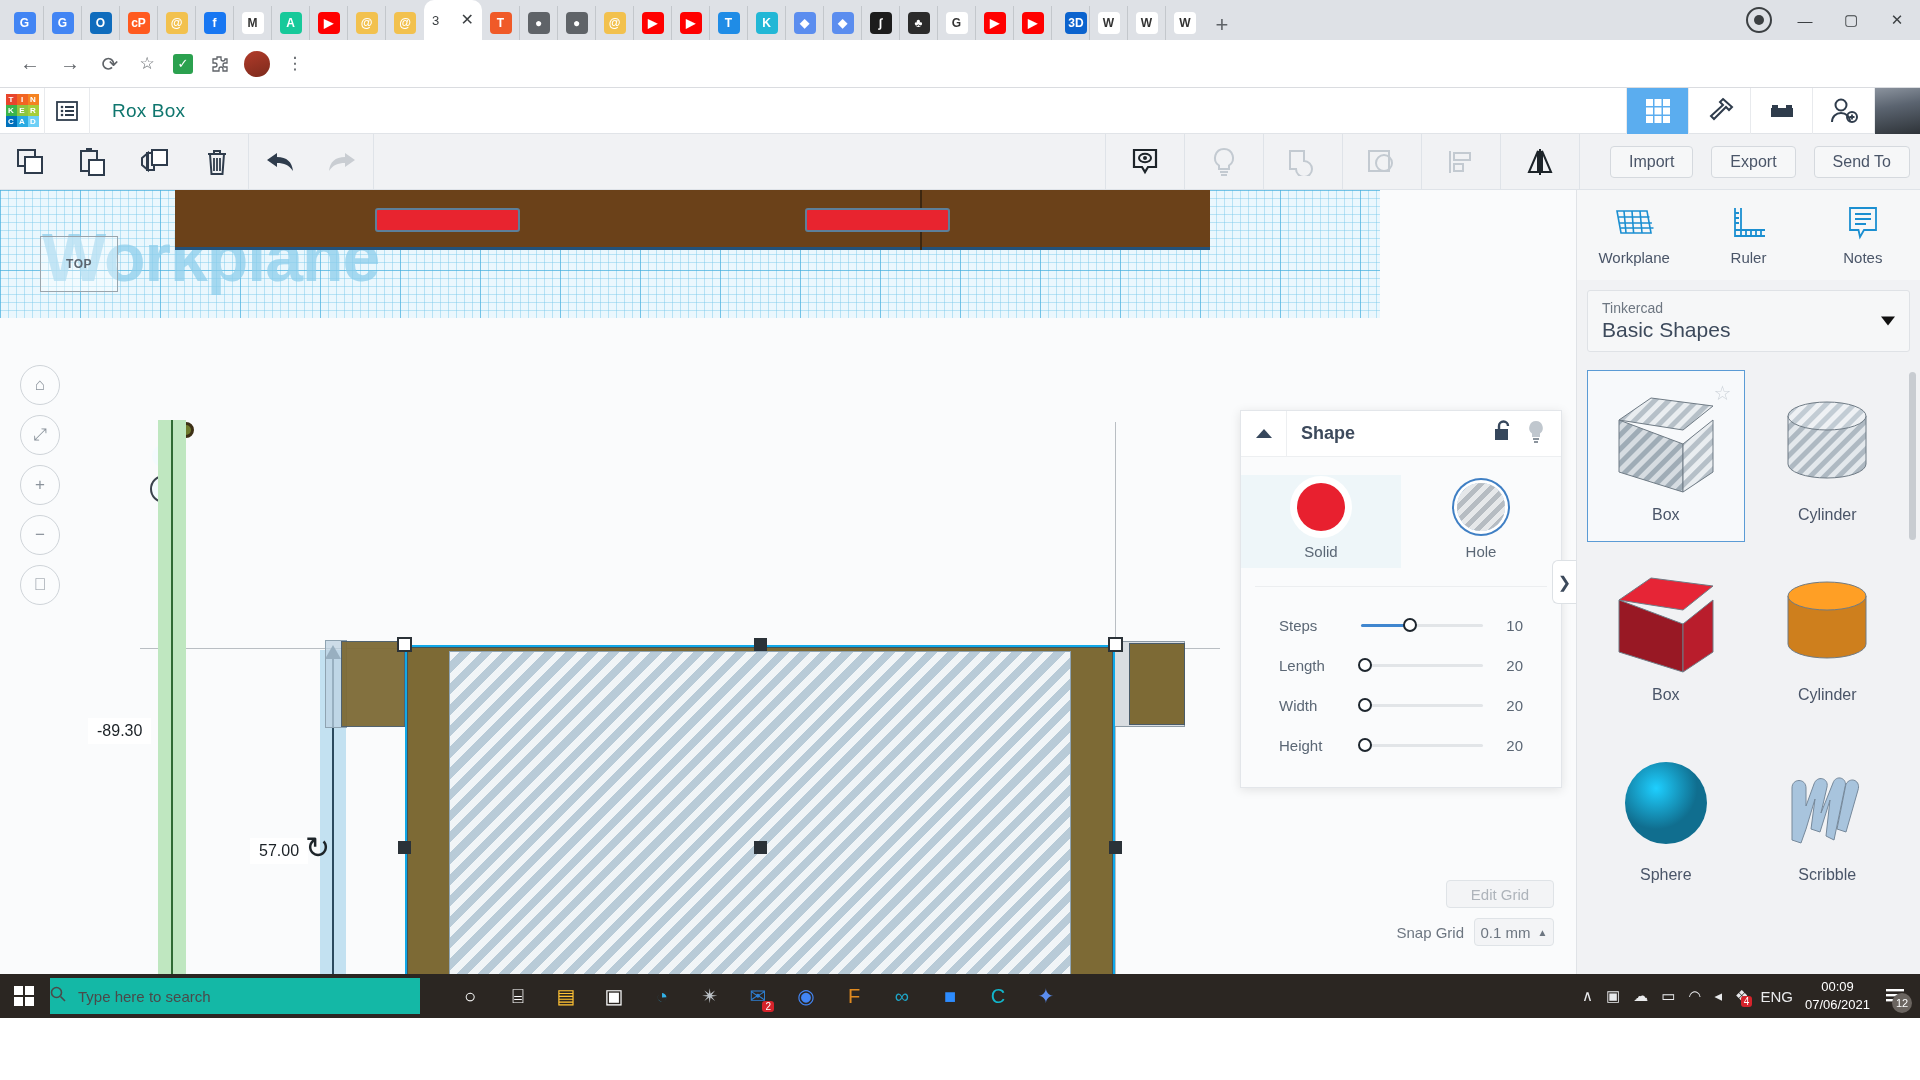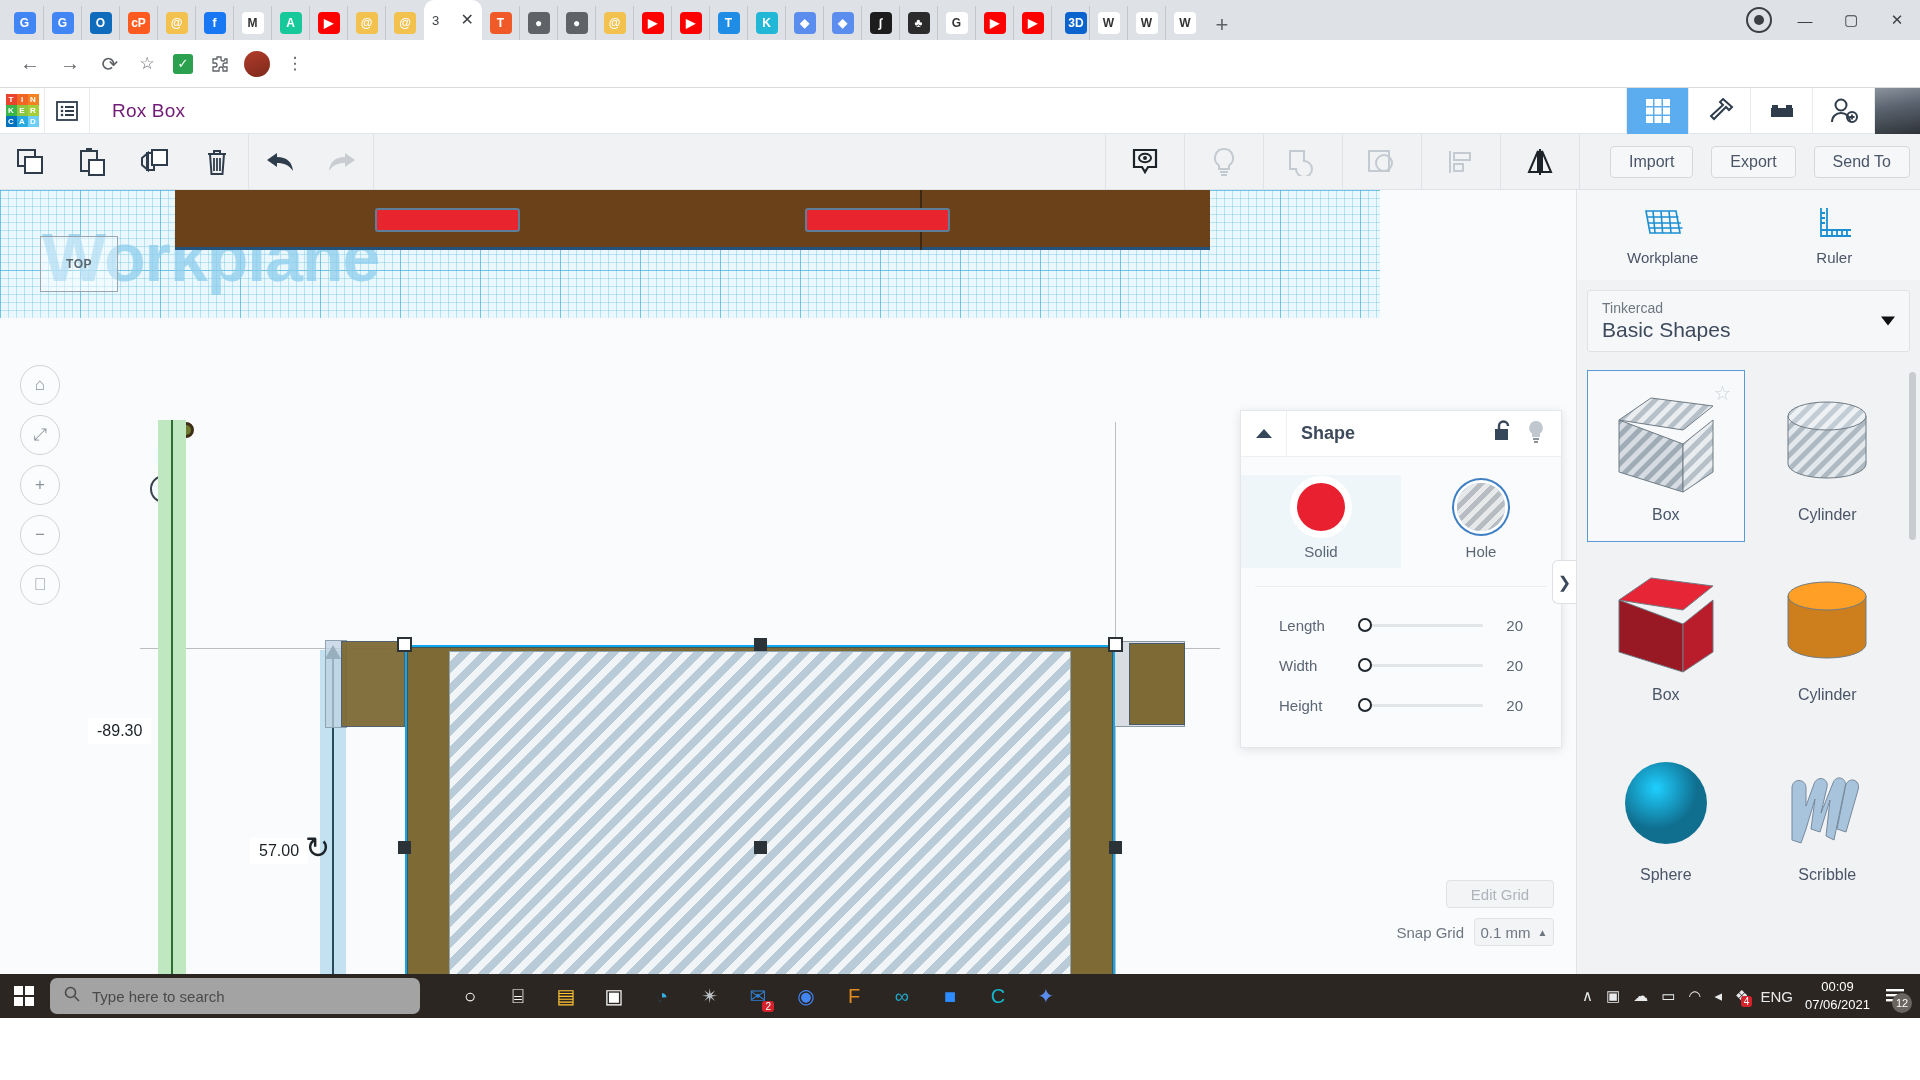--- a/index.html
+++ b/index.html
@@ -59,21 +59,21 @@
   
   #tc-header {
     height:46px; background:#fff; display:flex; align-items:center;
     border-bottom:1px solid #e1e4e8;
   }
   #tc-logo { width:44px;height:46px; display:flex;align-items:center;justify-content:center; }
   .logo-grid { display:grid; grid-template-columns:repeat(3,11px); grid-template-rows:repeat(3,11px); }
   .logo-grid span { font-size:8px;font-weight:bold;color:#fff;display:flex;align-items:center;justify-content:center;}
   #tc-menu-ico { width:46px;height:46px;display:flex;align-items:center;justify-content:center;
                  border-left:1px solid #e8eaed;border-right:1px solid #e8eaed; }
-  #tc-title { font-size:19px; color:#701a75; margin-left:22px; letter-spacing:.2px; }
+  #tc-title { font-size:19px; color:#0f766e; margin-left:22px; letter-spacing:.2px; }
   #tc-header-right { margin-left:auto; display:flex; align-items:center; height:46px; }
   .hdr-ico { width:62px;height:46px;display:flex;align-items:center;justify-content:center;
              border-left:1px solid #e8eaed; }
   .hdr-ico.active { background:#5badef; }
   #hdr-avatar { width:46px;height:46px;
      background:linear-gradient(170deg,#8b939e 0%,#5b6470 40%,#2e3338 100%);
      border-left:1px solid #e8eaed; }
 
   
   #tc-toolbar {
@@ -252,22 +252,22 @@
                 position:relative; border:1px solid transparent; }
   .shape-cell.selected { border:1px solid #5b9bd5; background:#f7f9fb; }
   .shape-lbl { font-size:16px; color:#4a5568; }
   .fav-star { position:absolute; right:12px; top:10px; font-size:20px; color:#cdd3d9; }
   #rb-scroll { position:absolute; right:4px; top:10px; width:7px; height:168px;
                background:#c8ccd1; border-radius:4px; }
 
   
   #taskbar { height:44px; background:#2b2622; display:flex; align-items:center; }
   #start-btn { width:48px;height:44px;display:flex;align-items:center;justify-content:center;}
-  #tb-search { width:370px;height:36px;background:#a3a3a3;display:flex;align-items:center;
-               gap:12px;padding:0 14px;margin-left:2px;border-radius:7px; }
+  #tb-search { width:370px;height:36px;background:#14b8a6;display:flex;align-items:center;
+               gap:12px;padding:0 0;margin-left:2px; }
   #tb-search-text { font-size:15px; color:#4a4a4a; }
   .tbk { width:48px;height:44px;display:flex;align-items:center;justify-content:center;position:relative;}
   #tray { margin-left:auto; display:flex; align-items:center; gap:12px; padding-right:12px; color:#fff; }
   .tray-i { font-size:15px; color:#e9eaec; display:flex;align-items:center; }
   #tray-clock { font-size:13px; color:#fff; text-align:center; line-height:1.35; }
   #tray-badge { width:26px;height:26px; position:relative; display:flex;align-items:center;justify-content:center;}
   #tray-count { position:absolute; right:-4px; bottom:-4px; width:20px;height:20px;border-radius:50%;
      background:#6b6560;color:#fff;font-size:11px;display:flex;align-items:center;justify-content:center;}
   .badge-red { position:absolute; background:#d6232b; color:#fff; font-size:10px;
      border-radius:3px; padding:0 3px; bottom:6px; right:8px; }
@@ -657,20 +657,29 @@
         <div class="sp-mode" id="mode-solid">
           <div class="mode-circ"></div>
           <div class="mode-lbl">Solid</div>
         </div>
         <div class="sp-mode" id="mode-hole">
           <div class="mode-circ"></div>
           <div class="mode-lbl">Hole</div>
         </div>
       </div>
       <div id="sp-sliders">
+          <div class="slider-row">
+            <div class="sl-name">Steps</div>
+            <div class="sl-track">
+              <div class="sl-rail"></div>
+              <div class="sl-fill" style="width: 40%;"></div>
+              <div class="sl-knob" style="left: calc(40% - 7px);"></div>
+            </div>
+            <div class="sl-val">10</div>
+          </div>
           <div class="slider-row">
             <div class="sl-name">Length</div>
             <div class="sl-track">
               <div class="sl-rail"></div>
               <div class="sl-knob" style="left: calc(3% - 7px);"></div>
             </div>
             <div class="sl-val">20</div>
           </div>
           <div class="slider-row">
             <div class="sl-name">Width</div>
@@ -719,20 +728,29 @@
       </div>
       <div class="rb-tool">
         <svg width="42" height="36" viewBox="0 0 42 36">
           <g stroke="#1b8fd1" stroke-width="1.8" fill="none">
             <path d="M8 3v28h30"></path>
               <path d="M14 3v28M8 25h30"></path>
             <path d="M8 8h4M8 13h4M8 18h4M19 25v5M24 25v5M29 25v5M34 25v5"></path>
           </g>
         </svg>
         <span class="rb-tool-lbl">Ruler</span>
+      </div>
+      <div class="rb-tool">
+        <svg width="42" height="36" viewBox="0 0 42 36">
+          <path d="M8 3h26v22H22l-4 7-1.5-7H8z" fill="none" stroke="#1b8fd1" stroke-width="1.8"></path>
+          <g stroke="#1b8fd1" stroke-width="1.8">
+              <path d="M13 9h16M13 14h16M13 19h11"></path>
+            </g>
+        </svg>
+        <span class="rb-tool-lbl">Notes</span>
       </div>
     </div>
 
     <div id="rb-select">
       <div id="rb-sel-top">Tinkercad</div>
       <div id="rb-sel-main">Basic Shapes</div>
       <div id="rb-caret"></div>
     </div>
 
     <div id="rb-grid">

